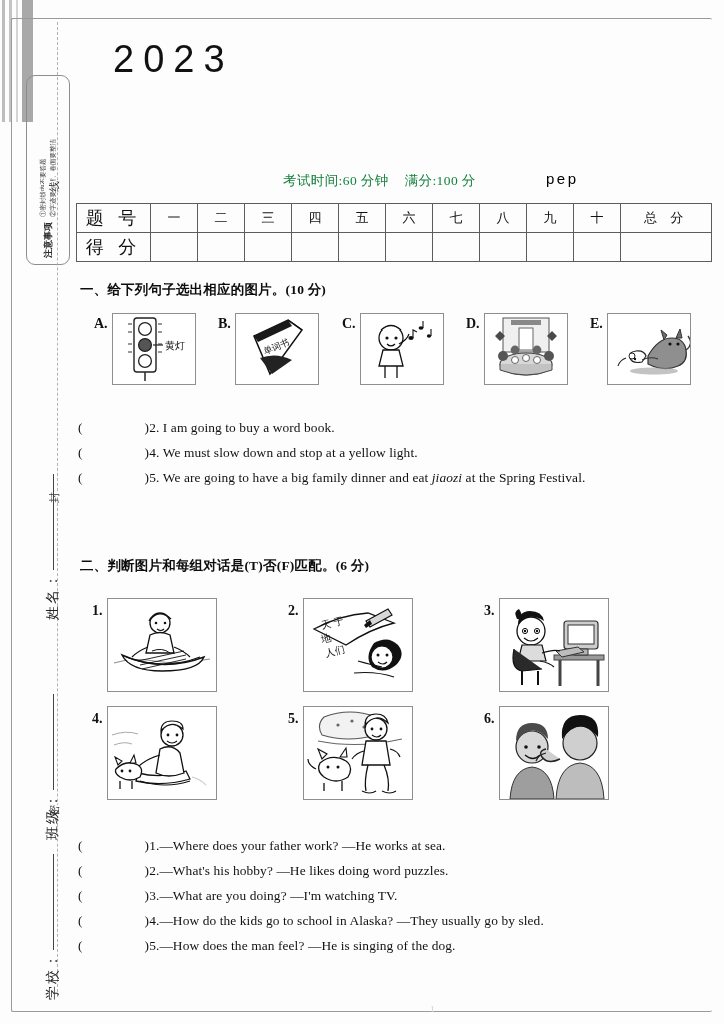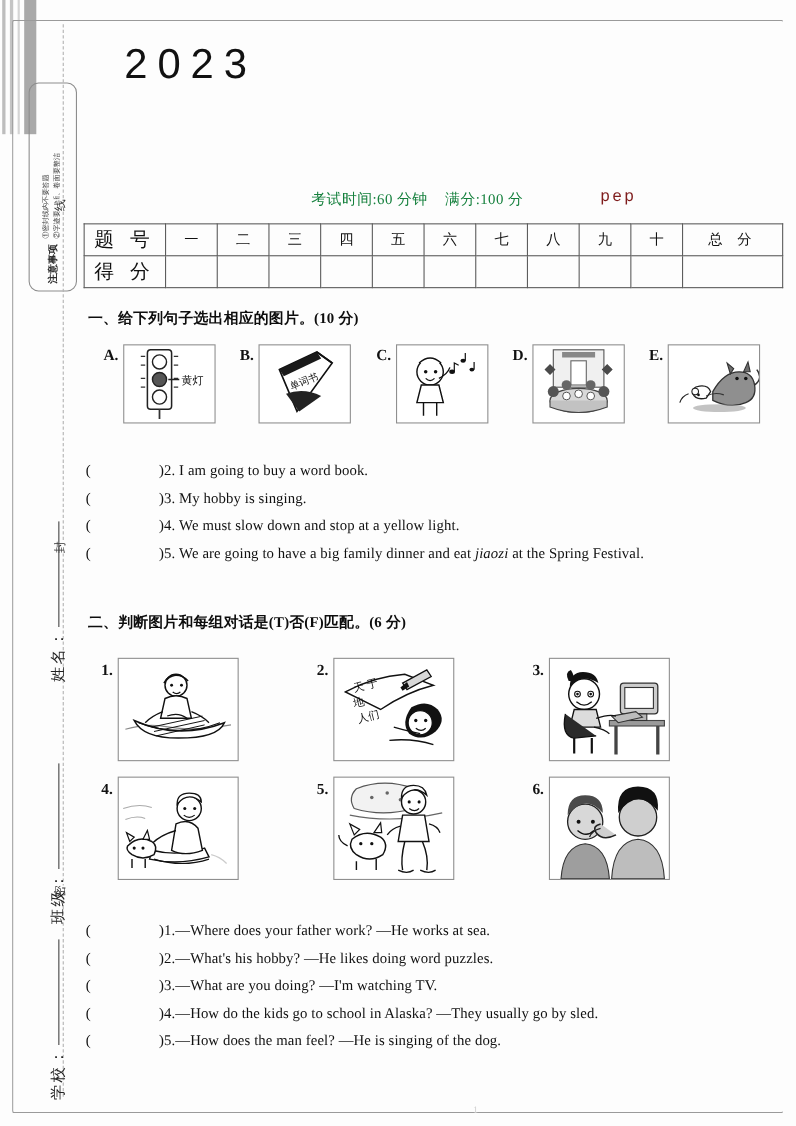--- a/index.html
+++ b/index.html
@@ -76,21 +76,21 @@
   }
 
   .examinfo{
     position:absolute;left:205px;top:172px;
     font-size:13.5px;color:#15803d;white-space:nowrap;letter-spacing:.4px;font-family:Liberation Serif, serif;
   }
   .examinfo .sp{display:inline-block;width:16px;}
   .peptag{
     position:absolute;left:468px;top:170px;
     font-family:"Liberation Sans",sans-serif;
-    font-size:15px;letter-spacing:2.5px;color:#7f1d1d;
+    font-size:15px;letter-spacing:2.5px;color:#000000;
   }
 
   
   table.scoretable{
     position:absolute;left:-2px;top:203px;width:620px;
     border-collapse:collapse;table-layout:fixed;
   }
   table.scoretable td{
     border:1px solid #5d5d5d;height:28px;text-align:center;
     font-size:13px;color:#111;padding:0;
@@ -314,23 +314,20 @@
           <path d="M34 46 q8 -4 16 -1" stroke="#333" stroke-width="1.1" fill="none"></path>
         </svg>
       </div>
     </div>
 
   </div>
 
   <div class="qlist q1list">
     <div class="qline">
       <span>(</span><span class="brk"></span><span>)</span><span>2.</span>&nbsp;<span>I am going to buy a word book.</span>
-    </div>
-    <div class="qline">
-      <span>(</span><span class="brk"></span><span>)</span><span>3.</span>&nbsp;<span>My hobby is singing.</span>
     </div>
     <div class="qline">
       <span>(</span><span class="brk"></span><span>)</span><span>4.</span>&nbsp;<span>We must slow down and stop at a yellow light.</span>
     </div>
     <div class="qline">
       <span>(</span><span class="brk"></span><span>)</span><span>5.</span>&nbsp;<span>We are going to have a big family dinner and eat </span><i>jiaozi</i><span> at the Spring Festival.</span>
     </div>
   </div>
 
   <div class="sec-title sec2">二、判断图片和每组对话是(T)否(F)匹配。(6 分)</div>

